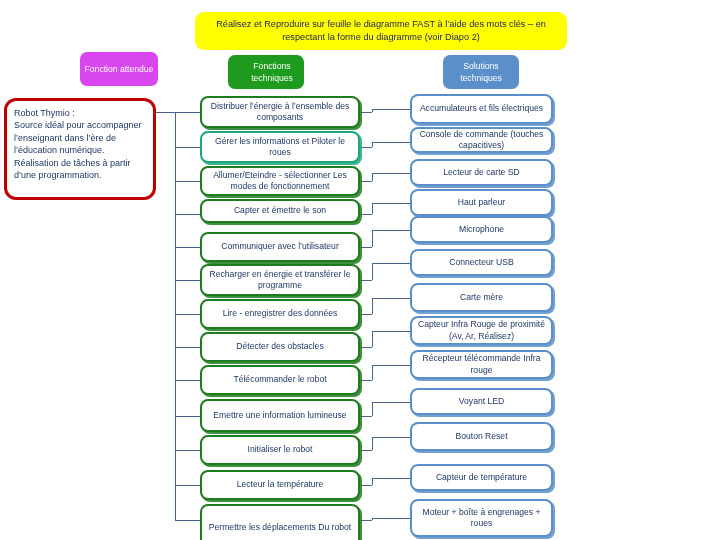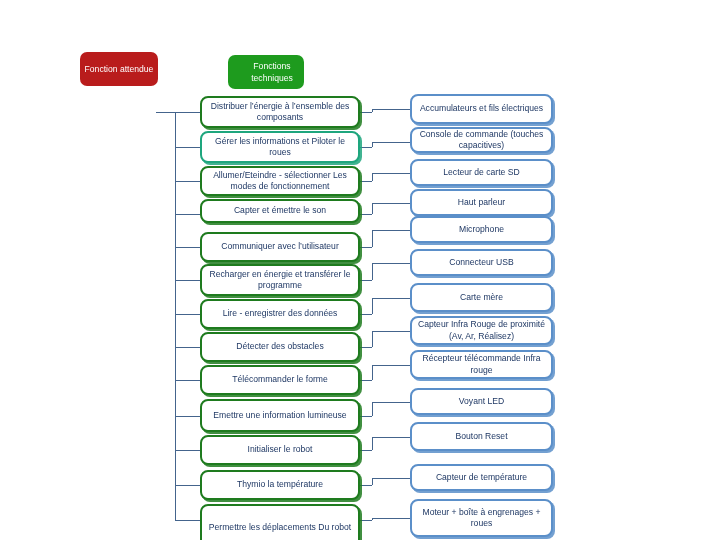--- a/index.html
+++ b/index.html
@@ -31,21 +31,21 @@
   .pill{
     position:absolute;
     border-radius:7px;
     display:flex;align-items:center;justify-content:center;
     text-align:center;
     color:#FFFFFF;
     font-size:8.6px;
     line-height:12px;
     box-sizing:border-box;
   }
-  .pill-red{background:#b91c1c;}
+  .pill-red{background:#d946ef;}
   .pill-green{background:#1E9B1E;}
   .pill-blue{background:#5B8FC9;}
 
   
   .leftbox{
     position:absolute;
     left:4px;top:98px;width:152px;height:102px;
     border:3px solid #C00000;
     border-radius:12px;
     background:#FFFFFF;
@@ -85,26 +85,32 @@
   
   .ln{position:absolute;background:#44648C;}
   .ln-h{height:1px;}
   .ln-v{width:1px;}
 </style>
 </head>
 <body>
 
 <div class="stage">
 
+  <div class="banner">Réalisez et Reproduire sur feuille le diagramme FAST à l’aide des mots clés – en respectant la forme du diagramme (voir Diapo 2)</div>
 
   <div class="pill pill-red" style="left:80px;top:52px;width:78px;height:34px;">Fonction attendue</div>
 
   <div class="pill pill-green" style="left:228px;top:55px;width:76px;height:34px;padding-left:12px;">Fonctions techniques</div>
 
+  <div class="pill pill-blue" style="left:443px;top:55px;width:76px;height:34px;">Solutions techniques</div>
 
+  <div class="leftbox">
+    <div>Robot Thymio :</div>
+    <div>Source idéal pour accompagner l’enseignant dans l’ère de l’éducation numérique. Réalisation de tâches à partir d’une programmation.</div>
+  </div>
 
   <div id="connectors">
       <div class="ln ln-h" style="left: 156px; top: 112px; width: 19px;"></div>
       <div class="ln ln-v" style="left: 175px; top: 112px; height: 408px;"></div>
       <div class="ln ln-h" style="left: 175px; top: 112px; width: 25px;"></div>
       <div class="ln ln-h" style="left: 175px; top: 147px; width: 25px;"></div>
       <div class="ln ln-h" style="left: 175px; top: 181px; width: 25px;"></div>
       <div class="ln ln-h" style="left: 175px; top: 214px; width: 25px;"></div>
       <div class="ln ln-h" style="left: 175px; top: 247px; width: 25px;"></div>
       <div class="ln ln-h" style="left: 175px; top: 280px; width: 25px;"></div>
@@ -158,24 +164,24 @@
 
   <div id="mid-col">
       <div class="node node-green" style="left: 200px; top: 96px; width: 160px; height: 32px;">Distribuer l’énergie à l’ensemble des composants</div>
       <div class="node node-green-alt" style="left: 200px; top: 131px; width: 160px; height: 32px;">Gérer les informations et Piloter le roues</div>
       <div class="node node-green" style="left: 200px; top: 166px; width: 160px; height: 30px;">Allumer/Eteindre - sélectionner Les modes de fonctionnement</div>
       <div class="node node-green" style="left: 200px; top: 199px; width: 160px; height: 24px;">Capter et émettre le son</div>
       <div class="node node-green" style="left: 200px; top: 232px; width: 160px; height: 30px;">Communiquer avec l’utilisateur</div>
       <div class="node node-green" style="left: 200px; top: 264px; width: 160px; height: 32px;">Recharger en énergie et transférer le programme</div>
       <div class="node node-green" style="left: 200px; top: 299px; width: 160px; height: 30px;">Lire - enregistrer des données</div>
       <div class="node node-green" style="left: 200px; top: 332px; width: 160px; height: 30px;">Détecter des obstacles</div>
-      <div class="node node-green" style="left: 200px; top: 365px; width: 160px; height: 30px;">Télécommander le forme</div>
+      <div class="node node-green" style="left: 200px; top: 365px; width: 160px; height: 30px;">Télécommander le robot</div>
       <div class="node node-green" style="left: 200px; top: 399px; width: 160px; height: 33px;">Emettre une information lumineuse</div>
       <div class="node node-green" style="left: 200px; top: 435px; width: 160px; height: 30px;">Initialiser le robot</div>
-      <div class="node node-green" style="left: 200px; top: 470px; width: 160px; height: 30px;">Thymio la température</div>
+      <div class="node node-green" style="left: 200px; top: 470px; width: 160px; height: 30px;">Lecteur la température</div>
       <div class="node node-green" style="left: 200px; top: 504px; width: 160px; height: 48px;">Permettre les déplacements Du robot</div>
     </div>
   <div id="right-col">
       <div class="node node-blue" style="left: 410px; top: 94px; width: 143px; height: 30px;">Accumulateurs et fils électriques</div>
       <div class="node node-blue" style="left: 410px; top: 127px; width: 143px; height: 26px;">Console de commande (touches capacitives)</div>
       <div class="node node-blue" style="left: 410px; top: 159px; width: 143px; height: 27px;">Lecteur de carte SD</div>
       <div class="node node-blue" style="left: 410px; top: 189px; width: 143px; height: 27px;">Haut parleur</div>
       <div class="node node-blue" style="left: 410px; top: 216px; width: 143px; height: 27px;">Microphone</div>
       <div class="node node-blue" style="left: 410px; top: 249px; width: 143px; height: 27px;">Connecteur USB</div>
       <div class="node node-blue" style="left: 410px; top: 283px; width: 143px; height: 29px;">Carte mère</div>

